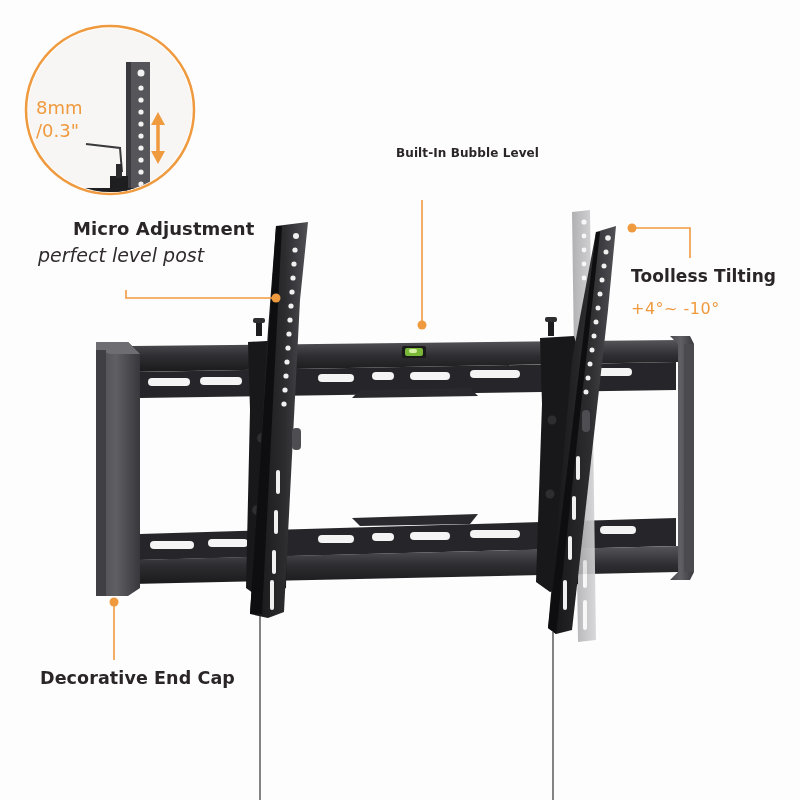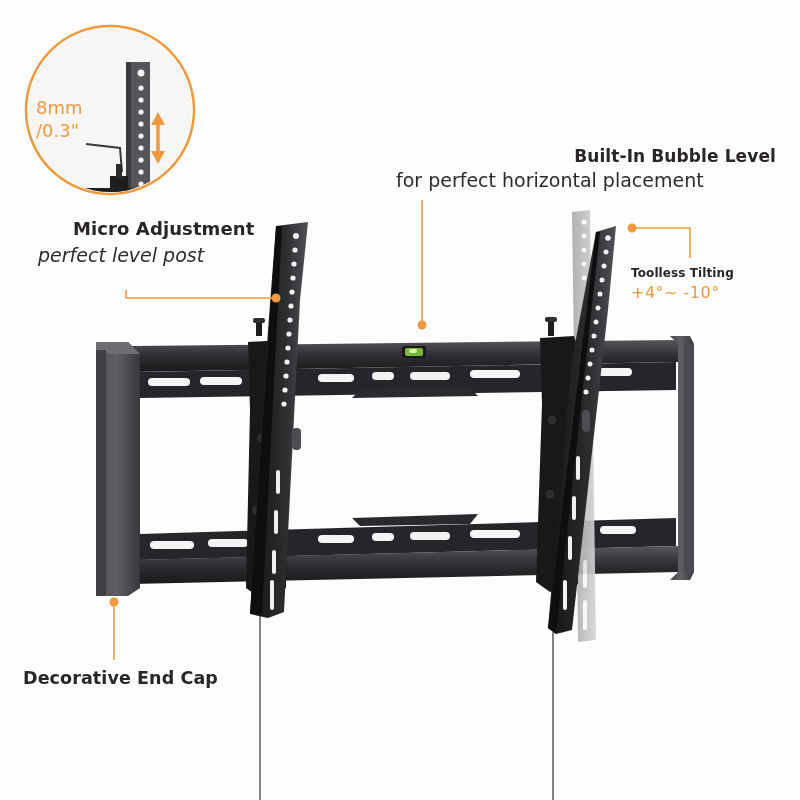--- a/index.html
+++ b/index.html
@@ -37,31 +37,31 @@
       font-weight: normal;
       color: #2f2b2c;
       font-size: 19px;
       line-height: 25px;
     }
     .label .spec {
       display: block;
       color: #ef9a3e;
       font-size: 16px;
       letter-spacing: 0.5px;
-      margin-top: 3px;
+      margin-top: 13px;
     }
     #lbl-micro { left: 38px; top: 218px; width: 240px; }
     #lbl-micro .title { font-size: 18px; margin-left: 35px; }
     #lbl-micro .desc { margin-top: 3px; font-style: italic; }
     #lbl-bubble { left: 396px; top: 146px; width: 380px; }
-    #lbl-bubble .title { font-size: 17px; text-align: right; }
+    #lbl-bubble .title { font-size: 12px; }
     #lbl-bubble .desc { margin-top: 2px; }
     #lbl-tilt { left: 631px; top: 266px; width: 170px; }
-    #lbl-tilt .title { font-size: 12px; }
-    #lbl-endcap { left: 23px; top: 668px; width: 240px; }
+    #lbl-tilt .title { font-size: 17px; }
+    #lbl-endcap { left: 40px; top: 668px; width: 240px; }
     #lbl-endcap .title { font-size: 17.5px; }
 
     .inset-text {
       position: absolute;
       left: 36px;
       top: 96px;
       color: #ef9a3e;
       font-size: 18px;
       line-height: 23px;
       font-family: "DejaVu Sans", sans-serif;
@@ -297,21 +297,20 @@
     <span style="display:block">/0.3"</span>
   </div>
 
   <div class="label" id="lbl-micro">
     <span class="title">Micro Adjustment</span>
     <span class="desc">perfect level post</span>
   </div>
 
   <div class="label" id="lbl-bubble">
     <span class="title">Built-In Bubble Level</span>
-    <span class="desc">for perfect horizontal placement</span>
   </div>
 
   <div class="label" id="lbl-tilt">
     <span class="title">Toolless Tilting</span>
     <span class="spec">+4°~ -10°</span>
   </div>
 
   <div class="label" id="lbl-endcap">
     <span class="title">Decorative End Cap</span>
   </div>

